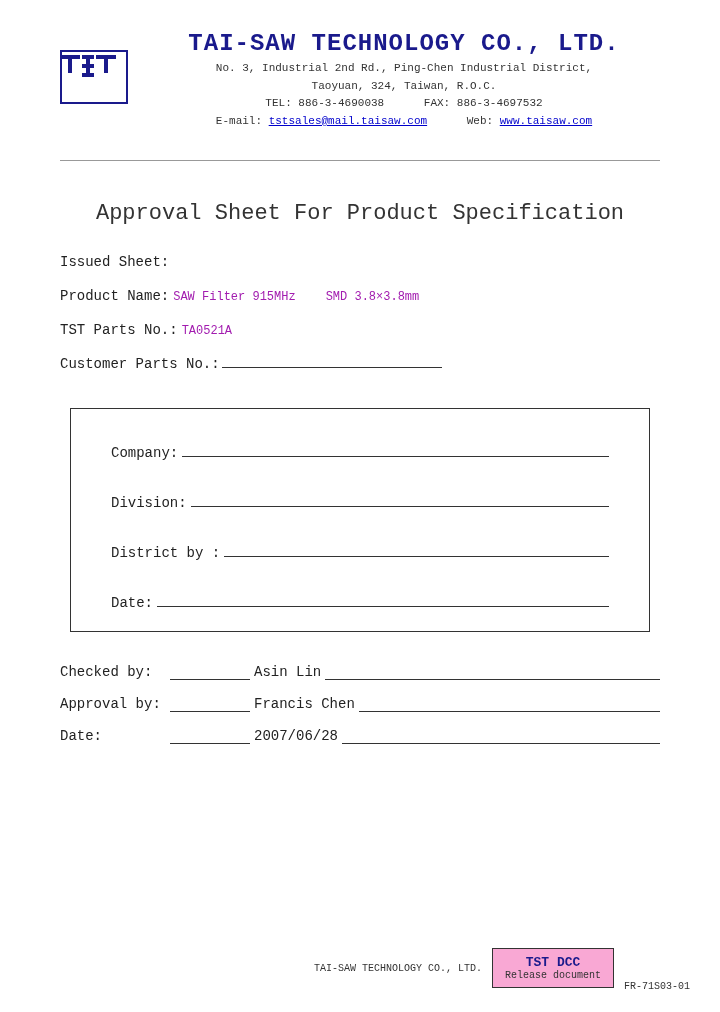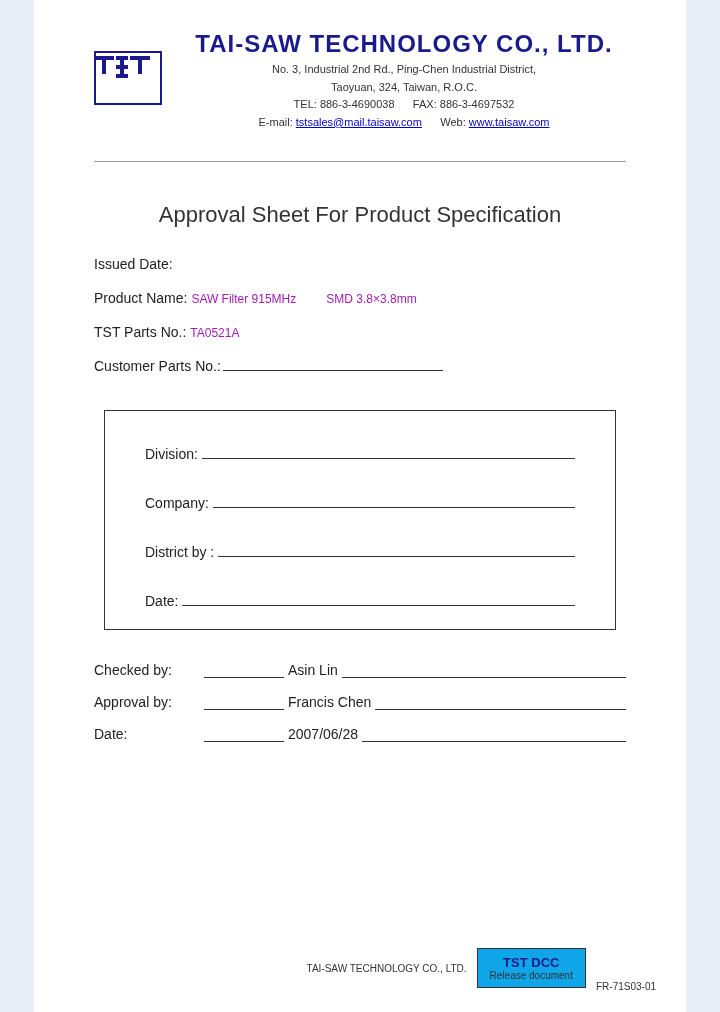--- a/index.html
+++ b/index.html
@@ -11,26 +11,27 @@
     body {
       background-color: #e8eef5;
       display: flex;
       justify-content: center;
       align-items: flex-start;
       min-height: 100vh;
       font-family: Arial, sans-serif;
     }
 
     .page {
-      width: 652px;
+      width: 720px;
       min-height: 1012px;
       background-color: #ffffff;
       margin: 0 auto;
       padding: 30px 60px 30px 60px;
       position: relative;
+      font-family: Liberation Mono, monospace;
     }
 
     .header {
       display: flex;
       align-items: center;
       margin-bottom: 30px;
     }
 
     .logo {
       margin-right: 18px;
@@ -200,21 +201,21 @@
       text-align: right;
       font-size: 10px;
       color: #333;
       margin-right: 10px;
     }
 
     .footer-badge {
       border: 1px solid #333;
       padding: 6px 12px;
       text-align: center;
-      background: #0ea5e9;
+      background: #f9a8d4;
     }
 
     .footer-badge-title {
       font-size: 13px;
       font-weight: bold;
       color: #1a1a8c;
     }
 
     .footer-badge-sub {
       font-size: 10px;
@@ -269,21 +270,21 @@
     </div>
   </div>
 
   <hr class="divider-top">
 
   <div class="doc-title">Approval Sheet For Product Specification</div>
 
   <div class="info-section">
 
     <div class="info-line">
-      <span class="info-label">Issued Date:</span>
+      <span class="info-label">Issued Sheet:</span>
     </div>
 
     <div class="info-line">
       <span class="info-label">Product Name:</span>
       <span class="info-value">SAW Filter 915MHz</span>
       <span class="info-value" style="margin-left: 30px;">SMD 3.8×3.8mm</span>
     </div>
 
     <div class="info-line">
       <span class="info-label">TST Parts No.:</span>
@@ -293,26 +294,26 @@
     <div class="info-line">
       <span class="info-label">Customer Parts No.:</span>
       <span class="underline-field customer-parts-field"></span>
     </div>
 
   </div>
 
   <div class="approval-box">
 
     <div class="approval-box-row">
+      <span class="approval-box-label">Company:</span>
+      <span class="approval-box-field"></span>
+    </div>
+
+    <div class="approval-box-row">
       <span class="approval-box-label">Division:</span>
-      <span class="approval-box-field"></span>
-    </div>
-
-    <div class="approval-box-row">
-      <span class="approval-box-label">Company:</span>
       <span class="approval-box-field"></span>
     </div>
 
     <div class="approval-box-row">
       <span class="approval-box-label">District by :</span>
       <span class="approval-box-field"></span>
     </div>
 
     <div class="approval-box-row" style="margin-bottom:0;">
       <span class="approval-box-label">Date:</span>

